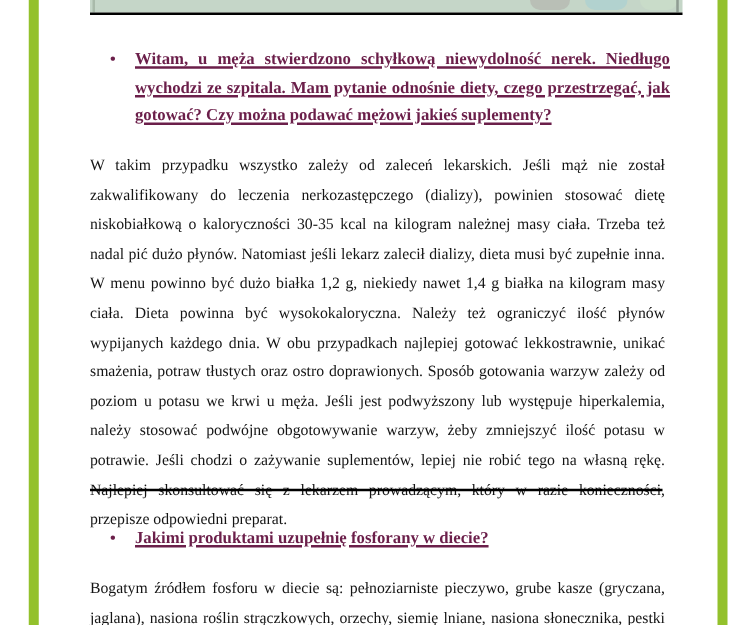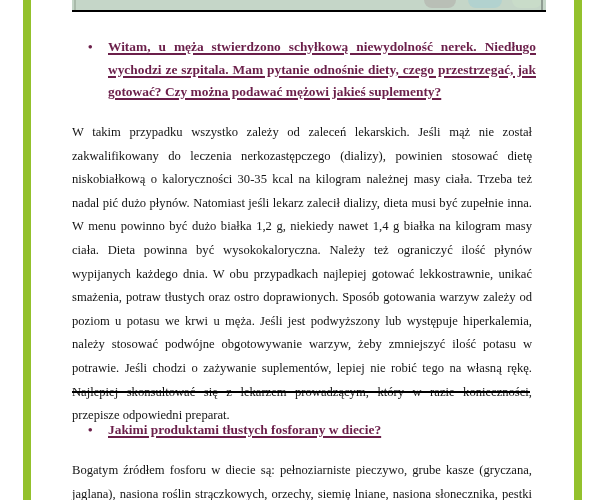--- a/index.html
+++ b/index.html
@@ -123,16 +123,16 @@
   <span class="bullet">•</span>
   <span class="qtext">Witam, u męża stwierdzono schyłkową niewydolność nerek. Niedługo wychodzi ze szpitala. Mam pytanie odnośnie diety, czego przestrzegać, jak gotować? Czy można podawać mężowi jakieś suplementy?</span>
 </div>
 
 <div class="answer a1">W takim przypadku wszystko zależy od zaleceń lekarskich. Jeśli mąż nie został zakwalifikowany do leczenia nerkozastępczego (dializy), powinien stosować dietę niskobiałkową o kaloryczności 30-35 kcal na kilogram należnej masy ciała. Trzeba też nadal pić dużo płynów. Natomiast jeśli lekarz zalecił dializy, dieta musi być zupełnie inna. W menu powinno być dużo białka 1,2 g, niekiedy nawet 1,4 g białka na kilogram masy ciała. Dieta powinna być wysokokaloryczna. Należy też ograniczyć ilość płynów wypijanych każdego dnia. W obu przypadkach najlepiej gotować lekkostrawnie, unikać smażenia, potraw tłustych oraz ostro doprawionych. Sposób gotowania warzyw zależy od poziom u potasu we krwi u męża. Jeśli jest podwyższony lub występuje hiperkalemia, należy stosować podwójne obgotowywanie warzyw, żeby zmniejszyć ilość potasu w potrawie. Jeśli chodzi o zażywanie suplementów, lepiej nie robić tego na własną rękę. Najlepiej skonsultować się z lekarzem prowadzącym, który w razie konieczności, przepisze odpowiedni preparat.</div>
 
 <div class="separator"></div>
 
 <div class="question q2">
   <span class="bullet">•</span>
-  <span class="qtext">Jakimi produktami tłustych fosforany w diecie?</span>
+  <span class="qtext">Jakimi produktami uzupełnię fosforany w diecie?</span>
 </div>
 
 <div class="answer a2">Bogatym źródłem fosforu w diecie są: pełnoziarniste pieczywo, grube kasze (gryczana, jaglana), nasiona roślin strączkowych, orzechy, siemię lniane, nasiona słonecznika, pestki dyni.</div>
 
 </body></html>

